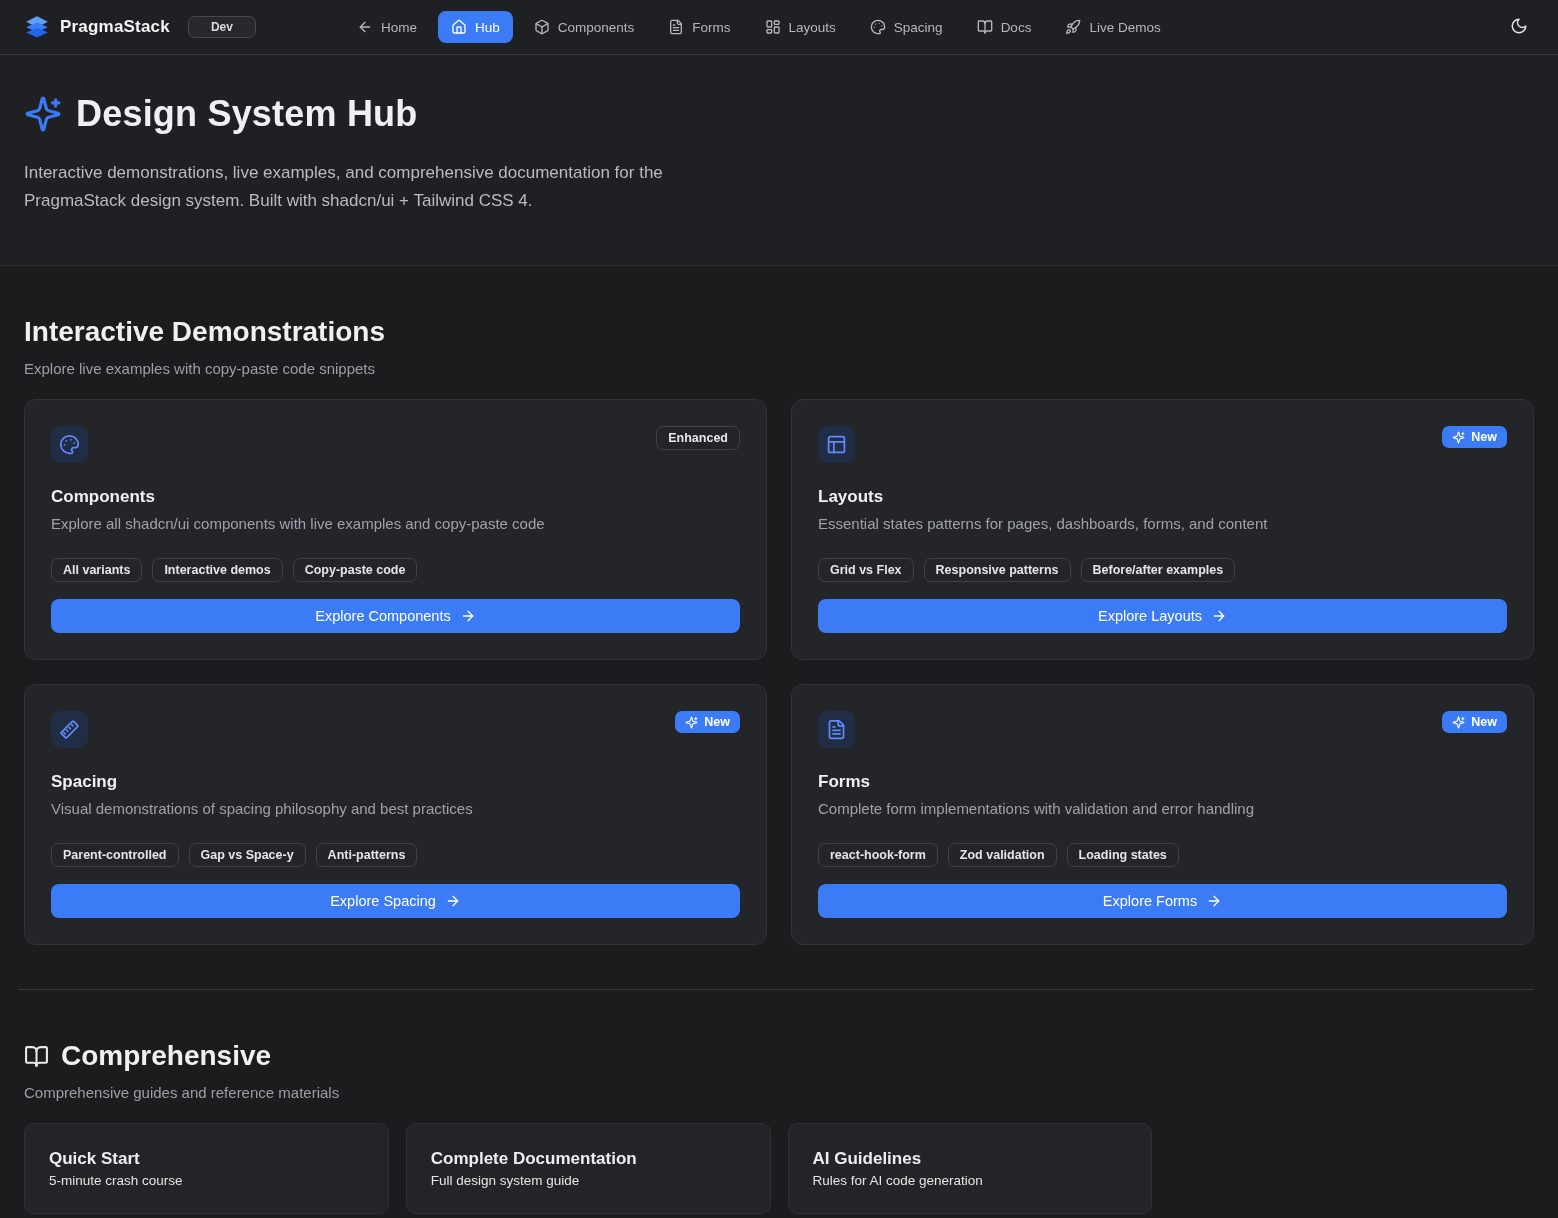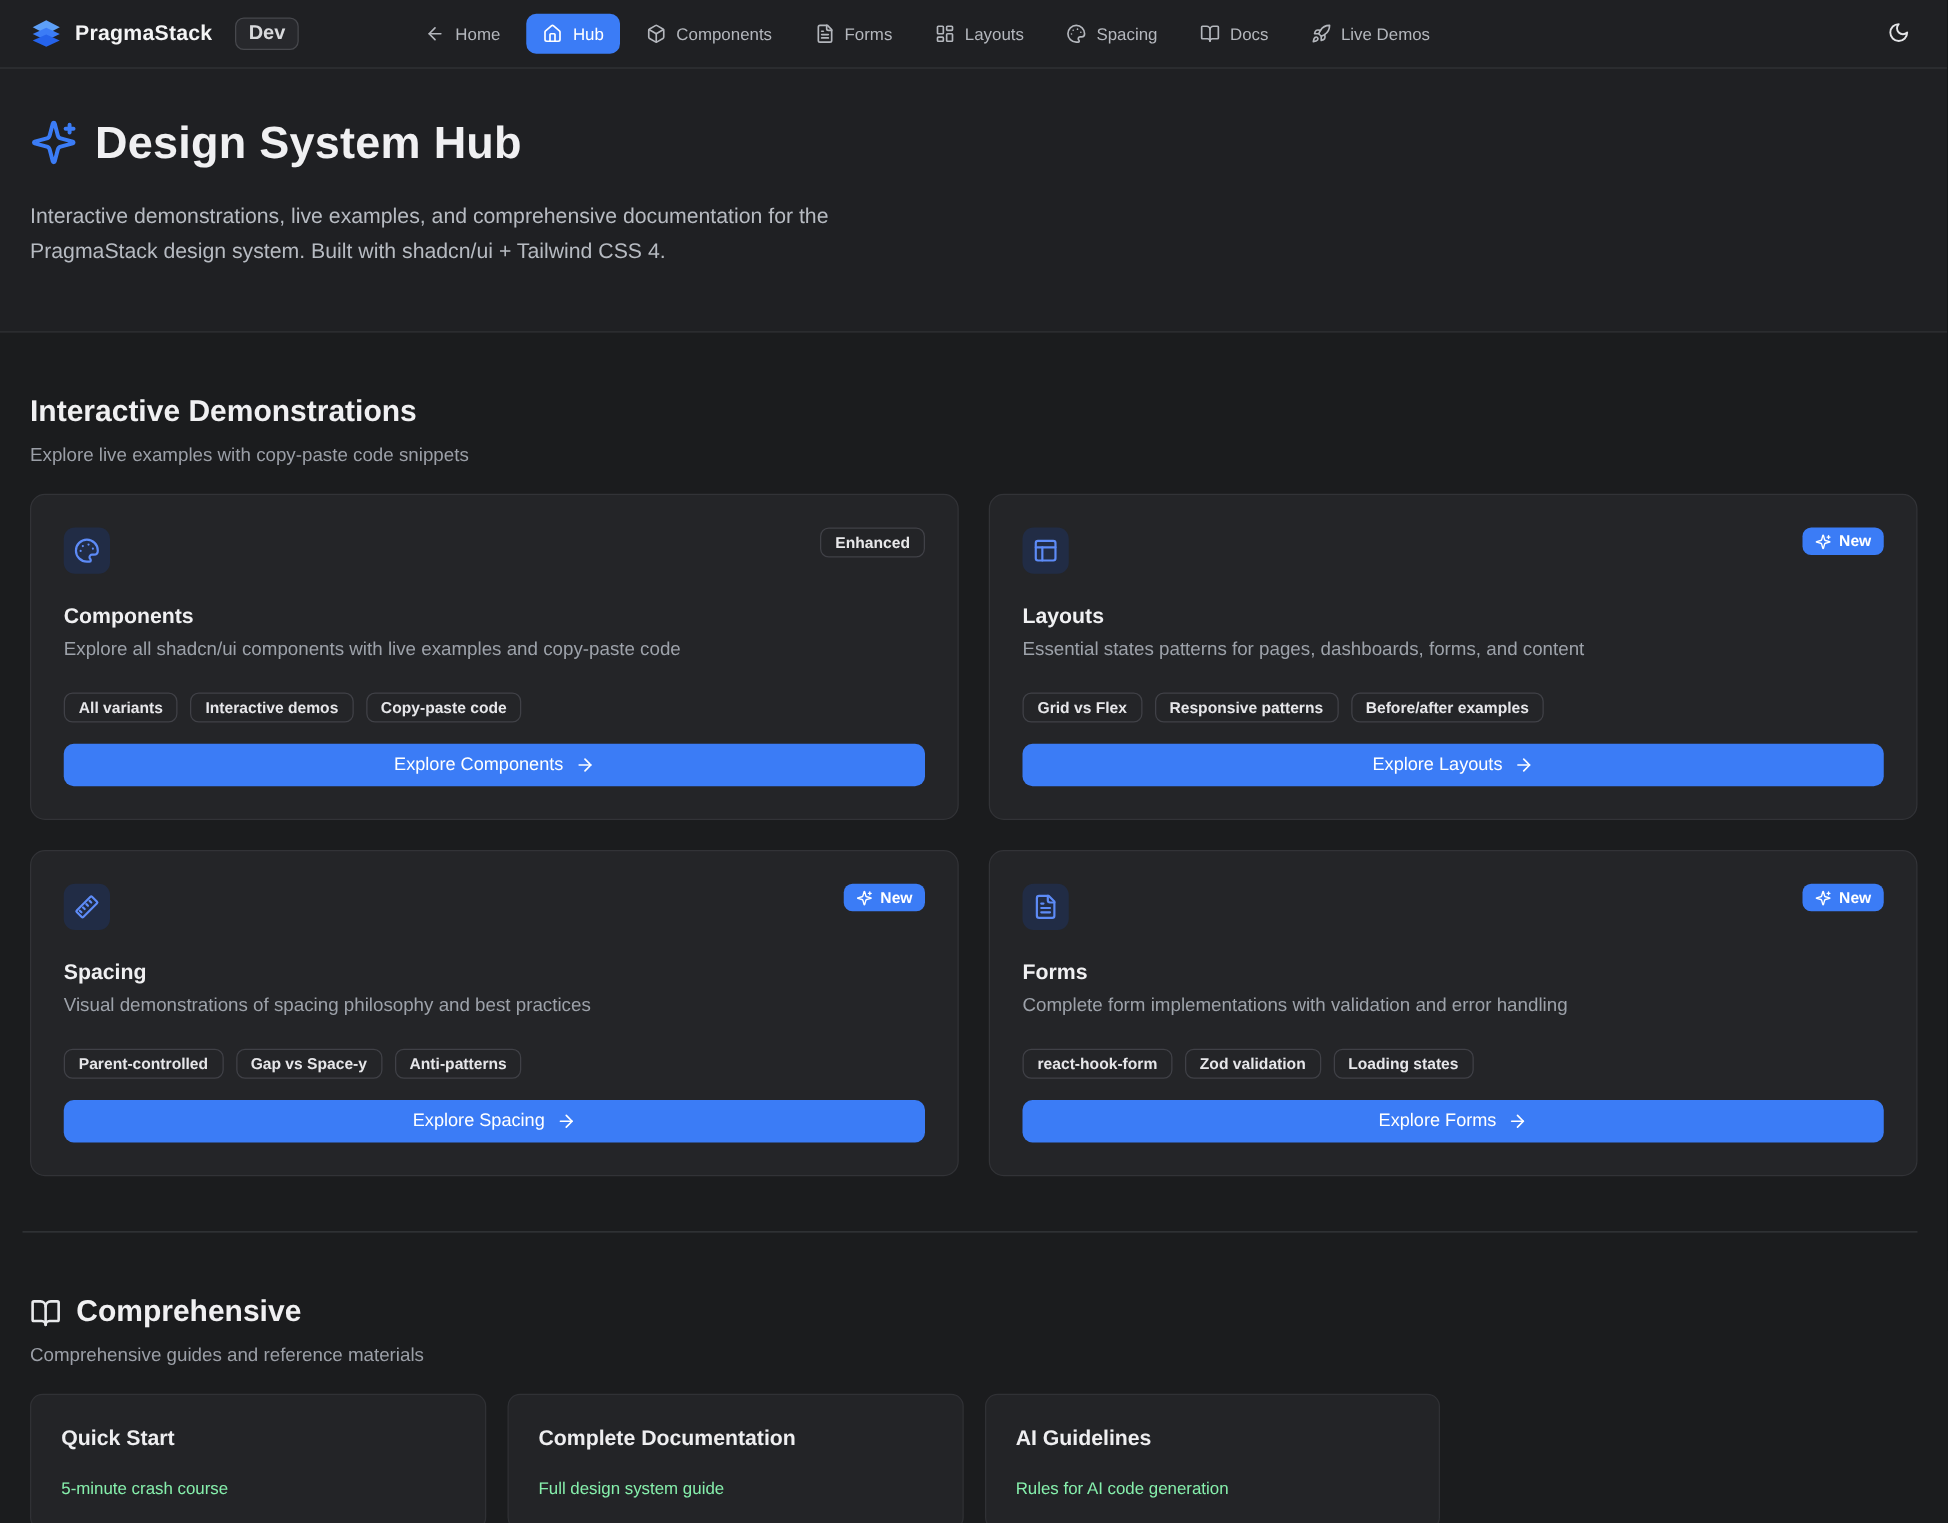--- a/index.html
+++ b/index.html
@@ -5,38 +5,38 @@
   * { margin:0; padding:0; box-sizing:border-box; }
   html,body { background:#151517; }
   body { font-family:"Liberation Sans", sans-serif; color:#ececee; }
   .page { width:1558px; min-height:1218px; background:#1b1c1e; margin:0 auto; overflow:hidden; }
 
   
   header { height:55px; background:#1f2023; border-bottom:1px solid #37383c; display:flex; align-items:center; padding:0 24px; }
   .brand { display:flex; align-items:center; gap:10px; }
   .brand-icon svg { width:26px; height:26px; display:block; }
   .brand-name { font-size:17px; font-weight:bold; letter-spacing:.2px; color:#f4f4f5; }
-  .dev-badge { margin-left:8px; font-size:16px; font-weight:bold; color:#d8d9dc; background:#27282c; border:1px solid #47484d; border-radius:7px; padding:3px 10px; }
+  .dev-badge { margin-left:8px; font-size:12px; font-weight:bold; color:#d8d9dc; background:#27282c; border:1px solid #47484d; border-radius:7px; padding:3px 22px; }
   nav { display:flex; align-items:center; gap:8px; margin-left:88px; }
   .nav-item { display:flex; align-items:center; gap:8px; color:#b4b7bd; font-size:13.5px; padding:8px 13px; border-radius:8px; cursor:pointer; text-decoration:none; }
   .nav-item svg { width:16px; height:16px; }
   .nav-item.active { background:#3b7cf6; color:#ffffff; }
   .theme-toggle { margin-left:auto; background:none; border:none; color:#e3e4e7; cursor:pointer; padding:6px; }
   .theme-toggle svg { width:18px; height:18px; display:block; }
 
   
   .hero { background:#1f2023; border-bottom:1px solid #303134; padding:38px 24px 50px 24px; }
   .hero-title-row { display:flex; align-items:center; gap:14px; margin-bottom:24px; }
   .hero-title-row svg { width:38px; height:38px; color:#3b7cf6; }
   .hero-title { font-size:36px; font-weight:bold; letter-spacing:.2px; color:#f0f0f2; }
   .hero-sub { font-size:17px; line-height:28px; color:#b7bbc2; max-width:745px; }
 
   
   main { padding:0 24px 20px 24px; }
-  .section-heading { font-size:24px; font-weight:bold; color:#f0f0f2; margin-top:50px; display:flex; align-items:center; gap:12px; }
+  .section-heading { font-size:28px; font-weight:bold; color:#f0f0f2; margin-top:50px; display:flex; align-items:center; gap:12px; }
   .section-heading svg { width:25px; height:25px; color:#e8e9eb; }
   .section-sub { font-size:15px; color:#9b9fa7; margin-top:12px; }
 
   
   .demo-grid { display:grid; grid-template-columns:1fr 1fr; gap:24px; margin-top:22px; }
   .card { background:#242528; border:1px solid #323337; border-radius:12px; padding:26px; }
   .card-top { display:flex; justify-content:space-between; align-items:flex-start; margin-bottom:24px; }
   .icon-tile { width:37px; height:37px; border-radius:9px; background:#212c45; display:flex; align-items:center; justify-content:center; color:#5d8bf7; }
   .icon-tile svg { width:21px; height:21px; }
   .badge-outline { font-size:12.5px; font-weight:bold; color:#e8e8ea; border:1px solid #404147; border-radius:7px; padding:4px 11px; background:#232427; }
@@ -48,21 +48,21 @@
   .tag { font-size:12.5px; font-weight:bold; color:#e6e6e9; border:1px solid #404147; border-radius:7px; padding:4px 11px; }
   .cta-btn { width:100%; height:34px; background:#3b7cf6; color:#ffffff; border:none; border-radius:8px; font-size:14.5px; font-family:"Liberation Sans", sans-serif; display:flex; align-items:center; justify-content:center; gap:9px; cursor:pointer; }
   .cta-btn svg { width:16px; height:16px; }
 
   .divider { border:none; border-top:1px solid #37383c; margin:44px 0 0 -6px; }
 
   
   .doc-grid { display:grid; grid-template-columns:repeat(4,1fr); gap:17px; margin-top:22px; }
   .doc-card { background:#232427; border:1px solid #303135; border-radius:10px; padding:25px 24px; cursor:pointer; }
   .doc-title { font-size:17px; font-weight:bold; color:#eeeef0; }
-  .doc-desc { font-size:13.5px; color:#86efac; margin-top:22px; }
+  .doc-desc { font-size:13.5px; color:#e5e5e5; margin-top:4px; }
 </style>
 </head>
 <body>
 
 <div class="page">
 
   <header>
     <div class="brand">
       <span class="brand-icon" style="display: inline-block; width: 26px; height: 26px;">
           <svg viewBox="0 0 24 24" style="width:100%;height:100%;display:block">

